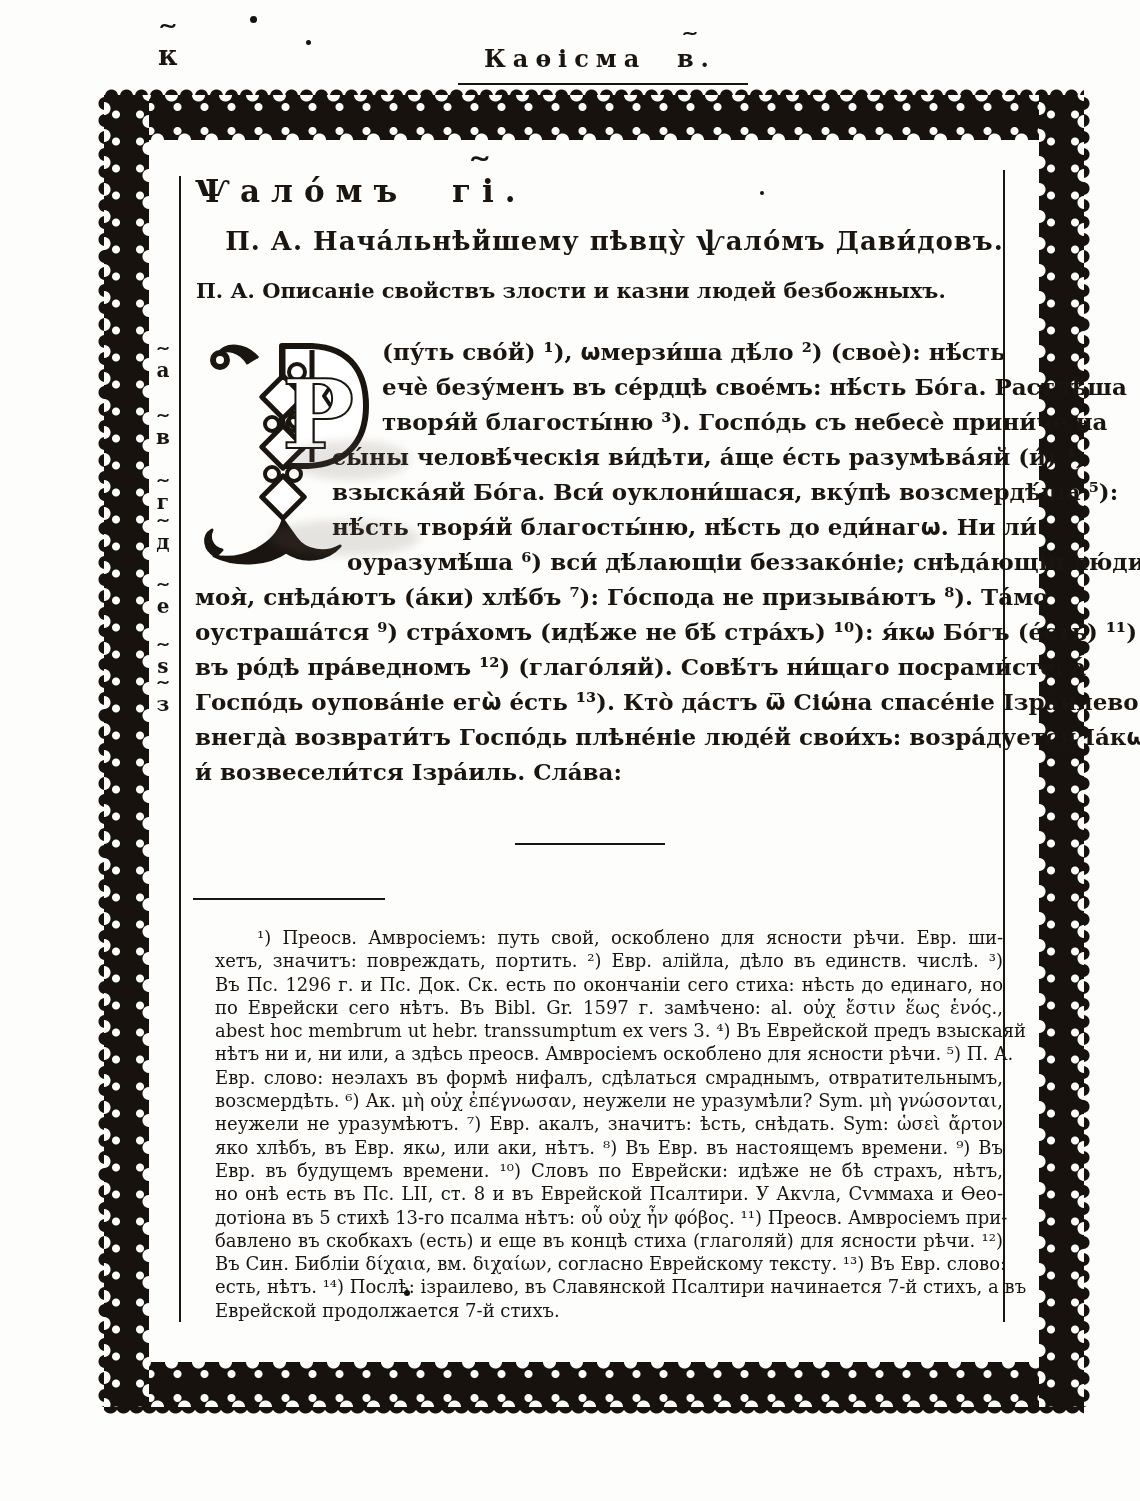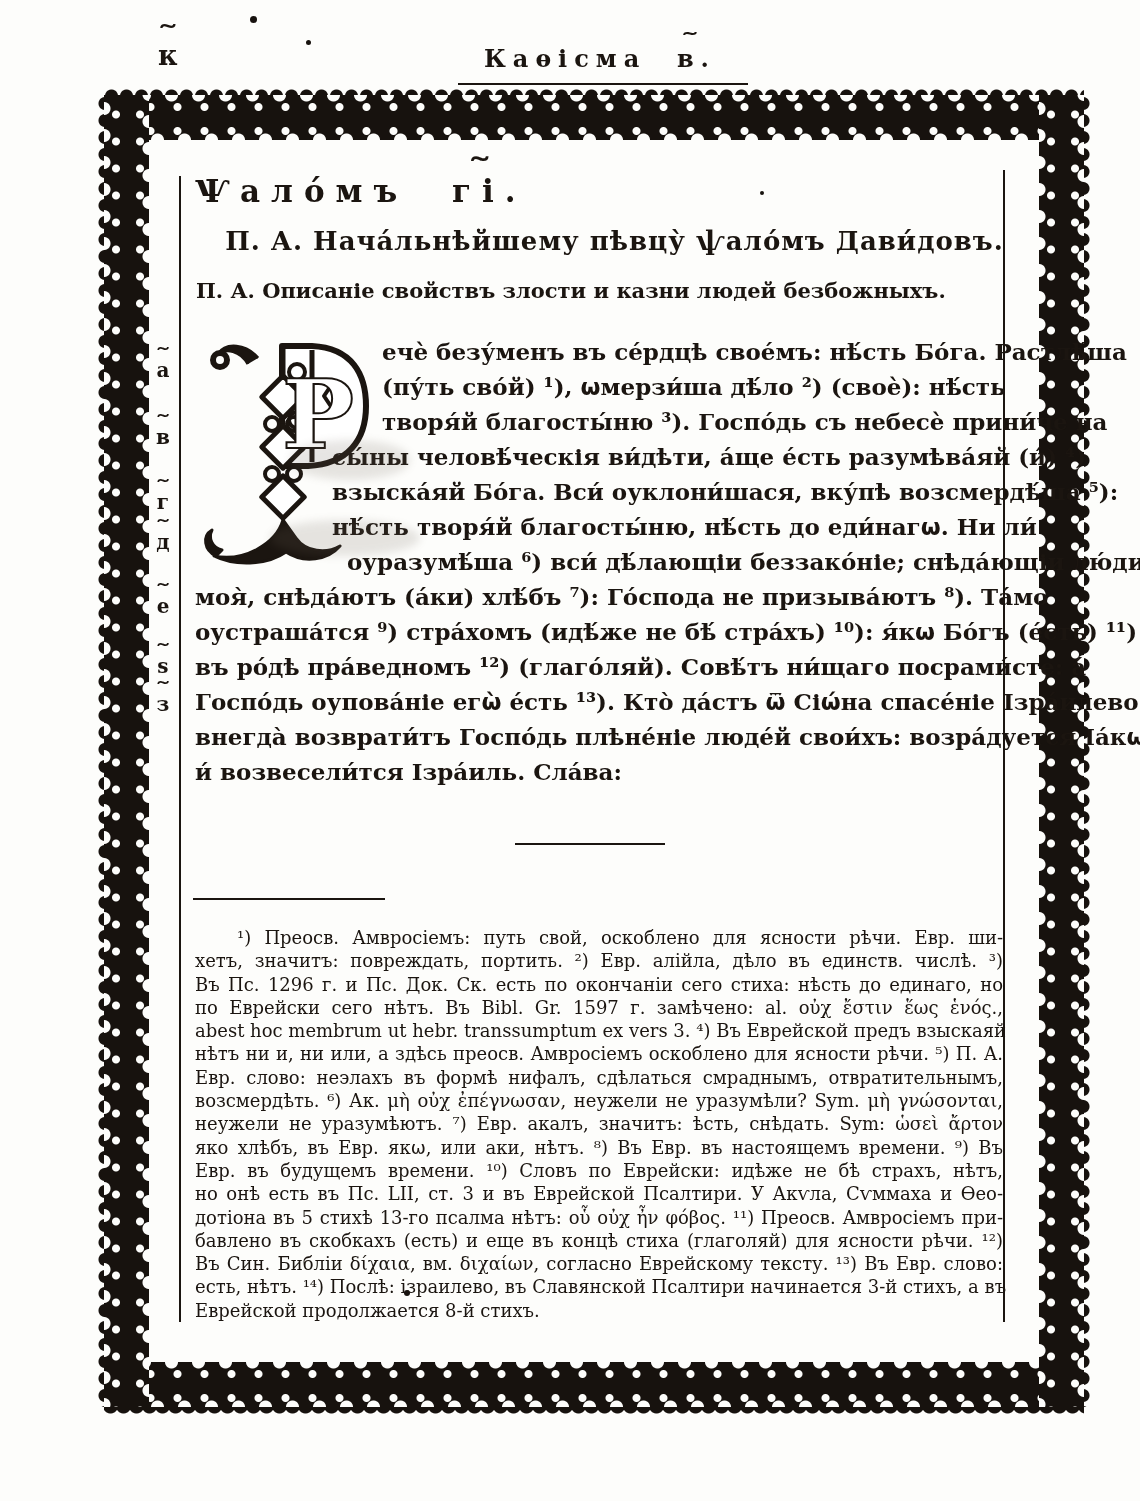--- a/index.html
+++ b/index.html
@@ -115,21 +115,21 @@
   .divider{position:absolute;height:2px;background:#1b1510;}
   .divider-center{left:515px;top:843px;width:150px;}
   .divider-footnote{left:193px;top:898px;width:192px;}
   
   .footnotes{
     position:absolute;left:195px;top:926px;width:808px;
     font-size:18px;line-height:23.3px;font-weight:500;
   }
   .fline{
     text-align:justify;text-align-last:justify;
-    height:23.3px;white-space:nowrap;
+    height:23.3px;white-space:nowrap;margin-left:20px;
   }
   .fline.first{padding-left:42px;}
   .fline.last{text-align-last:left;}
   
   .smudge{position:absolute;border-radius:50%;filter:blur(4px);opacity:.16;background:#6c6256;}
   .speck{position:absolute;border-radius:50%;background:#17120e;}
 </style>
 </head>
 <body>
 
@@ -193,22 +193,22 @@
   <div class="verse-no titlo" style="top:358px">а</div>
   <div class="verse-no titlo" style="top:425px">в</div>
   <div class="verse-no titlo" style="top:490px">г</div>
   <div class="verse-no titlo" style="top:530px">д</div>
   <div class="verse-no titlo" style="top:594px">е</div>
   <div class="verse-no titlo" style="top:654px">ѕ</div>
   <div class="verse-no titlo" style="top:692px">з</div>
 
   
   <div class="psalm-body">
+    <div class="pline ind-a">(пу́ть сво́й) ¹), ѡмерзи́ша дѣ́ло ²) (своѐ): нѣ́сть</div>
     <div class="pline ind-a">ечѐ безу́менъ въ се́рдцѣ свое́мъ: нѣ́сть Бо́га. Растлѣ́ша</div>
-    <div class="pline ind-a">(пу́ть сво́й) ¹), ѡмерзи́ша дѣ́ло ²) (своѐ): нѣ́сть</div>
     <div class="pline ind-a">творя́й благосты́ню ³). Госпо́дь съ небесѐ прини́че на</div>
     <div class="pline ind-b">сы́ны человѣ́ческія ви́дѣти, а́ще е́сть разумѣва́яй (и́) ⁴)</div>
     <div class="pline ind-b">взыска́яй Бо́га. Вси́ оуклони́шася, вку́пѣ возсмердѣ́ша ⁵):</div>
     <div class="pline ind-b">нѣ́сть творя́й благосты́ню, нѣ́сть до еди́нагѡ. Ни ли́</div>
     <div class="pline ind-c">оуразумѣ́ша ⁶) вси́ дѣ́лающіи беззако́ніе; снѣда́ющіи лю́ди</div>
     <div class="pline">моя̀, снѣда́ютъ (а́ки) хлѣ́бъ ⁷): Го́спода не призыва́ютъ ⁸). Та́мо</div>
     <div class="pline">оустраша́тся ⁹) стра́хомъ (идѣ́же не бѣ́ стра́хъ) ¹⁰): я́кѡ Бо́гъ (е́сть) ¹¹)</div>
     <div class="pline">въ ро́дѣ пра́ведномъ ¹²) (глаго́ляй). Совѣ́тъ ни́щаго посрами́сте: а́</div>
     <div class="pline">Госпо́дь оупова́ніе егѡ̀ е́сть ¹³). Кто̀ да́стъ ѿ Сіѡ́на спасе́ніе Ізра́илево ¹⁴);</div>
     <div class="pline">внегда̀ возврати́тъ Госпо́дь плѣне́ніе люде́й свои́хъ: возра́дуется Іа́кѡвъ,</div>
@@ -225,26 +225,26 @@
     <div class="fline">хетъ, значитъ: повреждать, портить. ²) Евр. алійла, дѣло въ единств. числѣ. ³)</div>
     <div class="fline">Въ Пс. 1296 г. и Пс. Док. Ск. есть по окончаніи сего стиха: нѣсть до единаго, но</div>
     <div class="fline">по Еврейски сего нѣтъ. Въ Bibl. Gr. 1597 г. замѣчено: al. οὐχ ἔστιν ἕως ἑνός.,</div>
     <div class="fline">abest hoc membrum ut hebr. transsumptum ex vers 3. ⁴) Въ Еврейской предъ взыскаяй</div>
     <div class="fline">нѣтъ ни и, ни или, а здѣсь преосв. Амвросіемъ оскоблено для ясности рѣчи. ⁵) П. А.</div>
     <div class="fline">Евр. слово: неэлахъ въ формѣ нифалъ, сдѣлаться смраднымъ, отвратительнымъ,</div>
     <div class="fline">возсмердѣть. ⁶) Ак. μὴ οὐχ ἐπέγνωσαν, неужели не уразумѣли? Sym. μὴ γνώσονται,</div>
     <div class="fline">неужели не уразумѣютъ. ⁷) Евр. акалъ, значитъ: ѣсть, снѣдать. Sym: ὡσεὶ ἄρτον</div>
     <div class="fline">яко хлѣбъ, въ Евр. якѡ, или аки, нѣтъ. ⁸) Въ Евр. въ настоящемъ времени. ⁹) Въ</div>
     <div class="fline">Евр. въ будущемъ времени. ¹⁰) Словъ по Еврейски: идѣже не бѣ страхъ, нѣтъ,</div>
-    <div class="fline">но онѣ есть въ Пс. LII, ст. 3 и въ Еврейской Псалтири. У Акѵла, Сѵммаха и Ѳео-</div>
+    <div class="fline">но онѣ есть въ Пс. LII, ст. 8 и въ Еврейской Псалтири. У Акѵла, Сѵммаха и Ѳео-</div>
     <div class="fline">дотіона въ 5 стихѣ 13-го псалма нѣтъ: οὗ οὐχ ἦν φόβος. ¹¹) Преосв. Амвросіемъ при-</div>
     <div class="fline">бавлено въ скобкахъ (есть) и еще въ концѣ стиха (глаголяй) для ясности рѣчи. ¹²)</div>
     <div class="fline">Въ Син. Библіи δίχαια, вм. διχαίων, согласно Еврейскому тексту. ¹³) Въ Евр. слово:</div>
-    <div class="fline">есть, нѣтъ. ¹⁴) Послѣ: ізраилево, въ Славянской Псалтири начинается 3-й стихъ, а въ</div>
-    <div class="fline last">Еврейской продолжается 8-й стихъ.</div>
+    <div class="fline">есть, нѣтъ. ¹⁴) Послѣ: ізраилево, въ Славянской Псалтири начинается 7-й стихъ, а въ</div>
+    <div class="fline last">Еврейской продолжается 7-й стихъ.</div>
   </div>
 
   
   <div class="smudge" style="left:290px;top:440px;width:120px;height:40px;"></div>
   <div class="smudge" style="left:270px;top:520px;width:150px;height:36px;"></div>
   <div class="speck" style="left:306px;top:40px;width:5px;height:5px;"></div>
   <div class="speck" style="left:250px;top:16px;width:7px;height:7px;"></div>
   <div class="speck" style="left:404px;top:1290px;width:6px;height:6px;"></div>
   <div class="speck" style="left:760px;top:191px;width:4px;height:4px;"></div>
 

